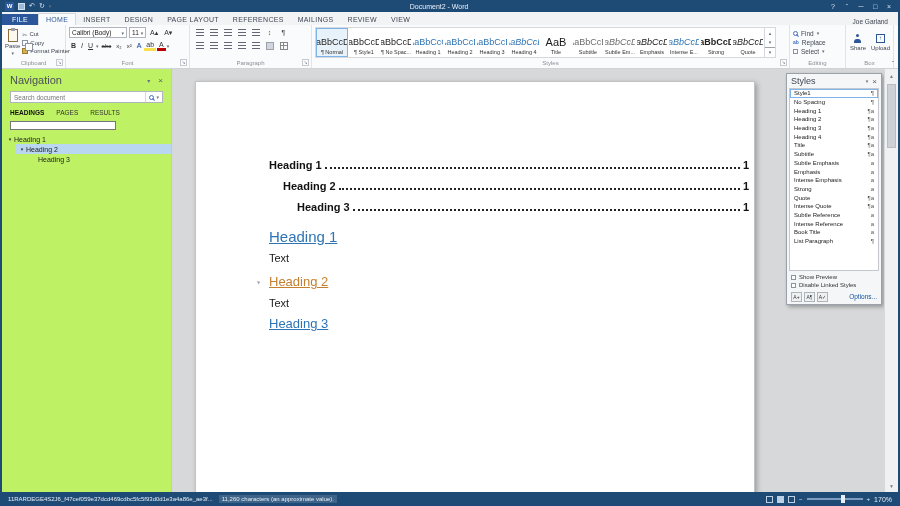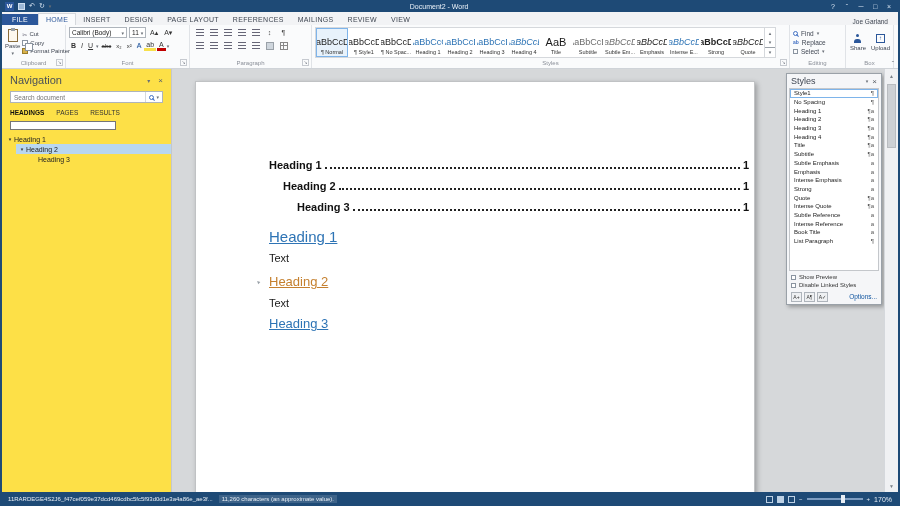--- a/index.html
+++ b/index.html
@@ -92,21 +92,21 @@
   .person { position:relative; width:9px; height:9px; }
   .person::before { content:""; position:absolute; top:0; left:3px; width:3px; height:3px; border-radius:50%; background:#2b579a; }
   .person::after { content:""; position:absolute; bottom:0; left:1px; width:7px; height:4px; border-radius:3px 3px 0 0; background:#2b579a; }
   .upicon { width:9px; height:9px; border:1px solid #2b579a; color:#2b579a; font-size:6px; display:flex; align-items:center; justify-content:center; }
   .ribbon-collapse { position:absolute; right:4px; bottom:1px; font-size:7px; color:#6a7078; }
 
   
   .main { flex:1; display:flex; min-height:0; position:relative; }
 
   
-  .navpane { width:170px; flex-shrink:0; background:#fde047; border-right:1px solid #c4c7cb; font-size:7px; position:relative; }
+  .navpane { width:170px; flex-shrink:0; background:#bef264; border-right:1px solid #c4c7cb; font-size:7px; position:relative; }
   .nav-head { display:flex; align-items:center; margin:5px 8px 0; }
   .nav-title { font-size:11px; color:#4a5058; font-weight:normal; }
   .nav-head .dd { margin-left:auto; margin-right:8px; font-size:6px; }
   .nav-close { font-size:8px; color:#5a6068; }
   .nav-search { margin:5px 8px 0; height:12px; background:#fff; border:1px solid #aeb4bb; display:flex; align-items:center; }
   .nav-search input { border:none; outline:none; flex:1; font-size:6.5px; color:#555; padding:0 3px; font-family:inherit; background:transparent; min-width:0; }
   .nav-search .mag-wrap { border-left:1px solid #d5d8dc; height:100%; display:flex; align-items:center; gap:2px; padding:0 3px; }
   .nav-tabs { display:flex; gap:12px; margin:6px 8px 0; font-size:6.5px; color:#333; }
   .nav-tab.active { font-weight:bold; color:#111; }
   .nav-mystery { display:block; margin:5px 8px 0; width:106px; height:9px; border:1px solid #767676; background:#fff; font-size:6px; outline:none; font-family:inherit; }

